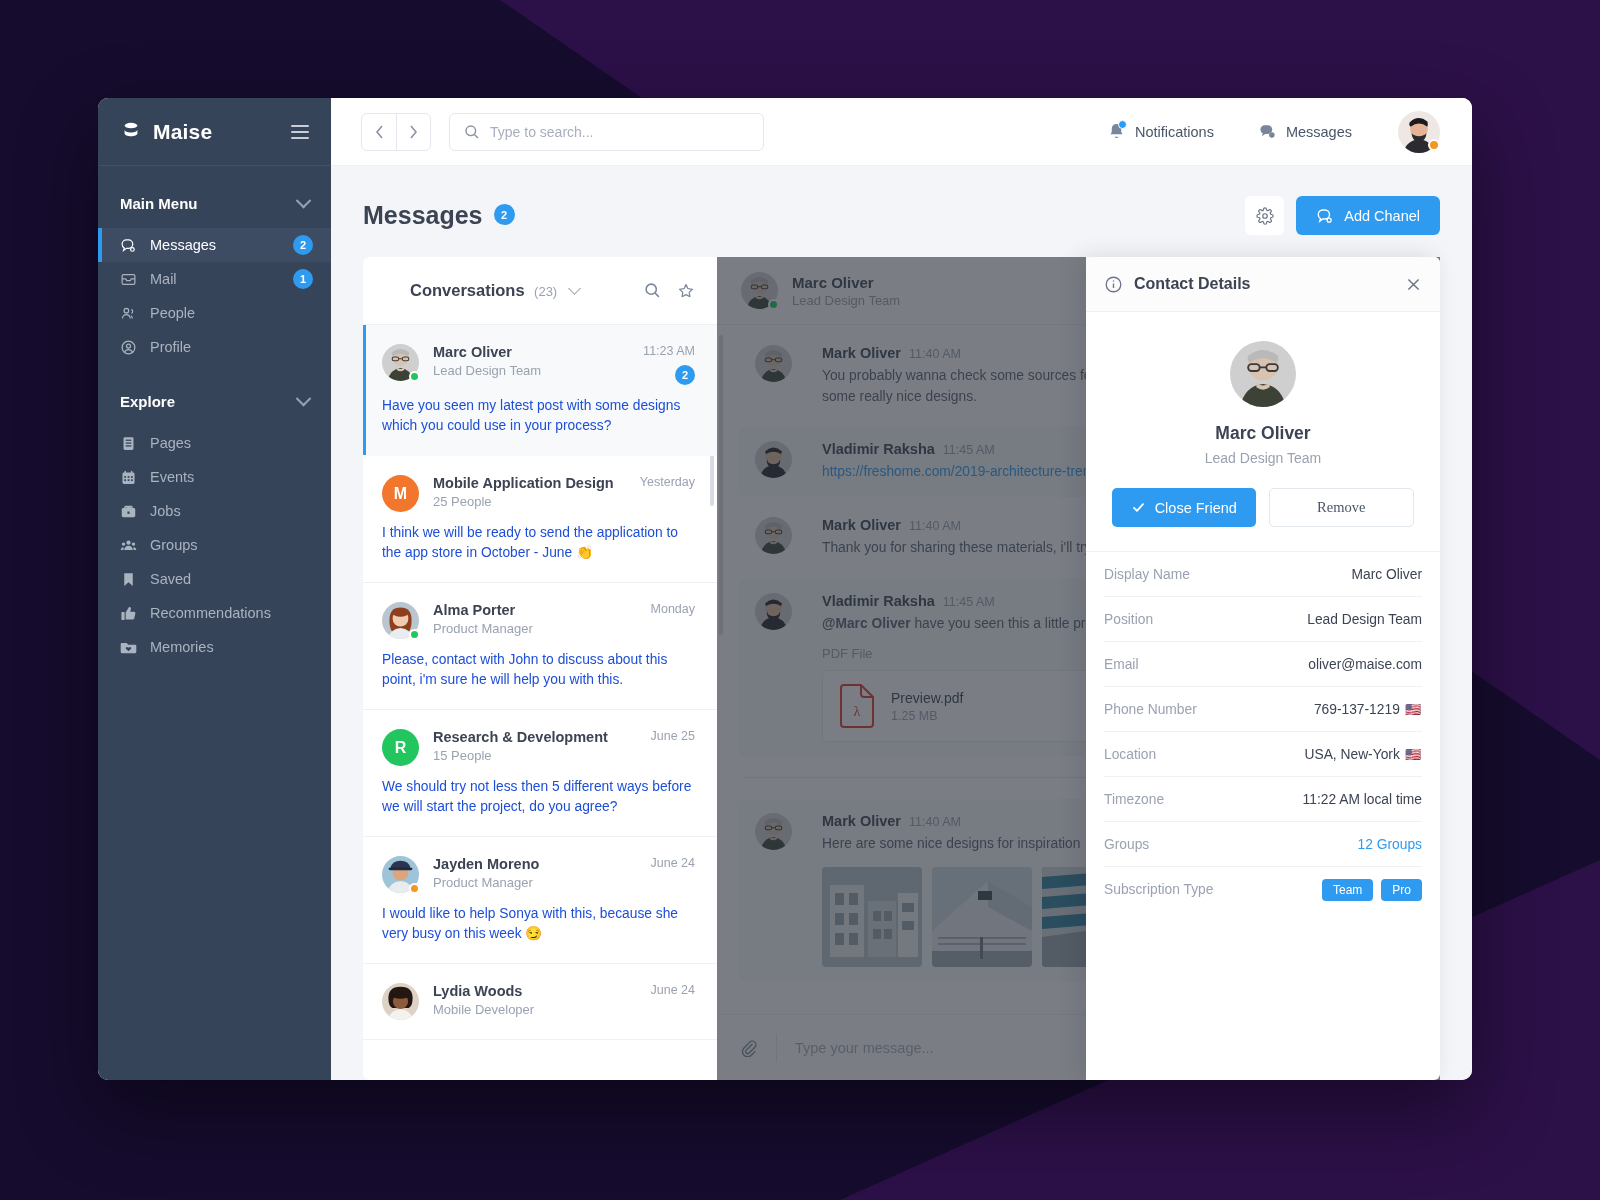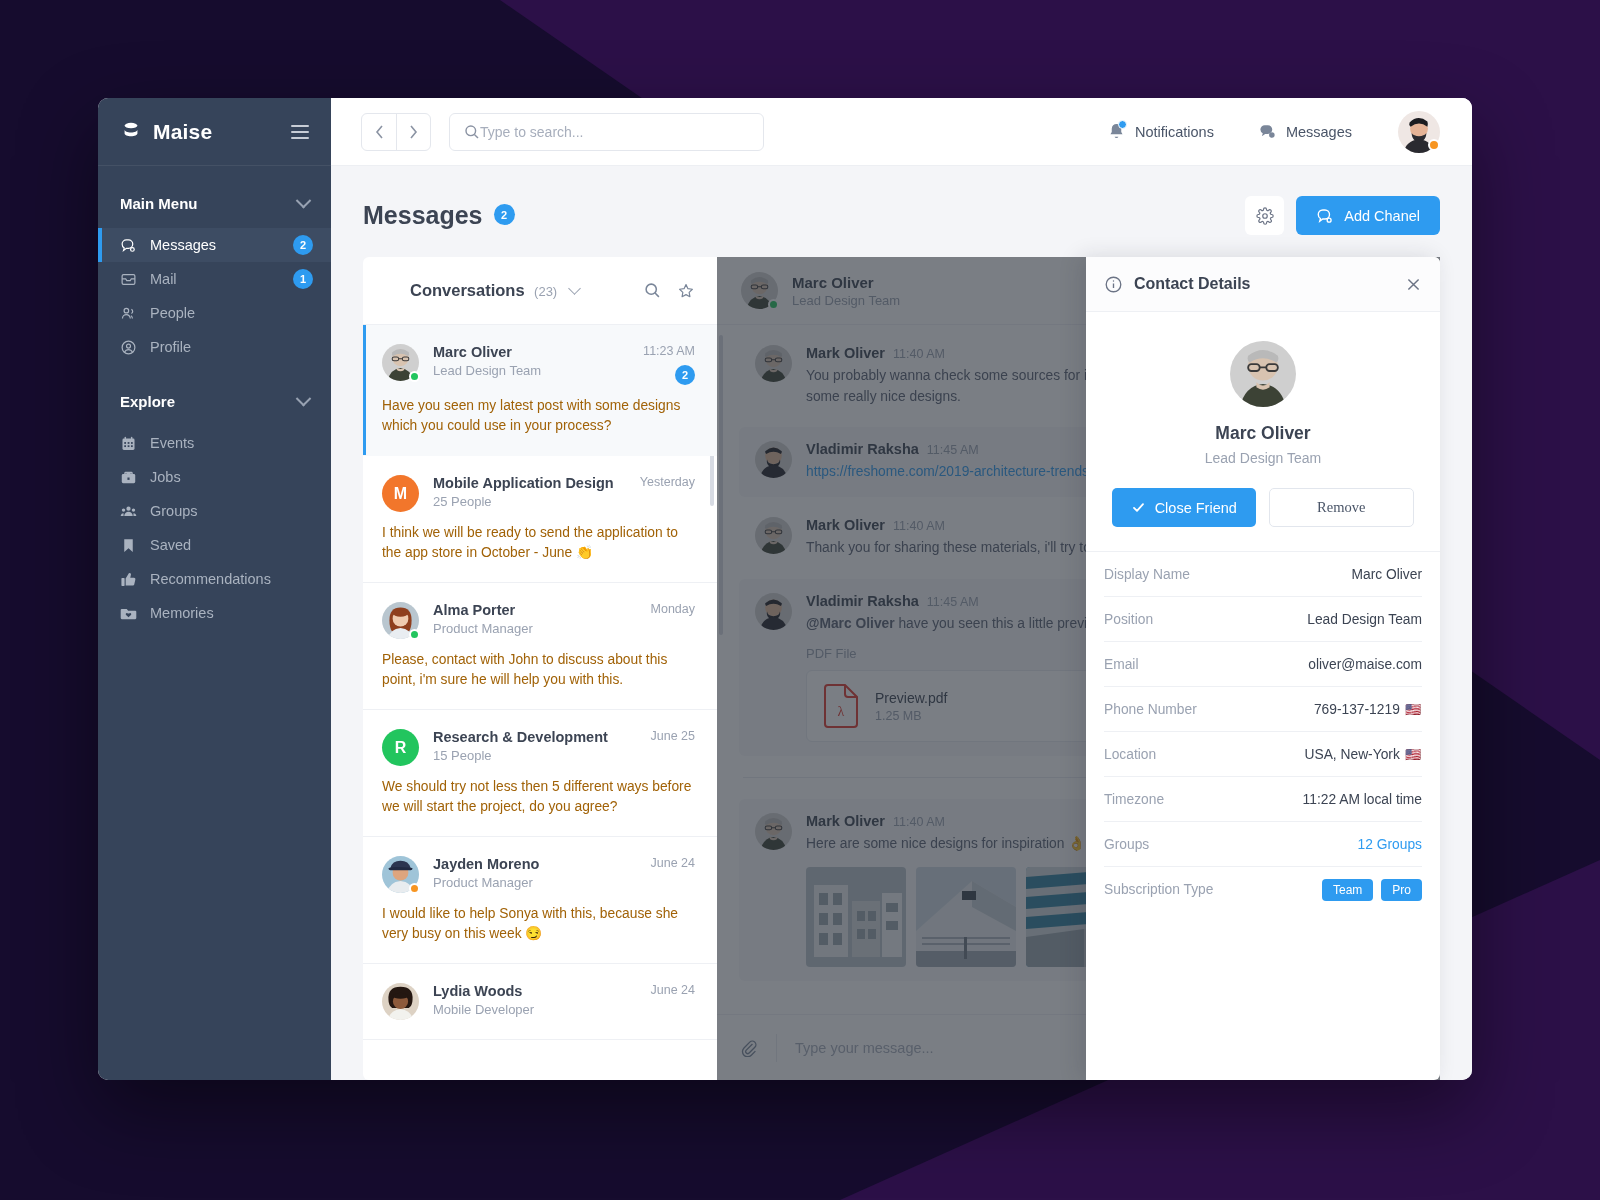--- a/index.html
+++ b/index.html
@@ -93,21 +93,21 @@
     border-bottom: 1px solid #edeff3;
   }
   .navbtns { display: flex; border: 1px solid #e4e7ed; border-radius: 6px; height: 38px; }
   .navbtn {
     width: 34px; display: flex; align-items: center; justify-content: center;
     color: #8b93a3; font-size: 15px; cursor: pointer;
   }
   .navbtn + .navbtn { border-left: 1px solid #e4e7ed; }
   .search {
     flex: 0 0 315px; height: 38px; border: 1px solid #e4e7ed; border-radius: 6px;
-    display: flex; align-items: center; padding: 0 14px;
+    display: flex; align-items: center; gap: 10px; padding: 0 14px;
   }
   .search .sico { color: #8b93a3; width: 16px; height: 16px; }
   .search input {
     border: 0; outline: 0; flex: 1; font-size: 14px; color: #3c4453;
     font-family: inherit; background: transparent;
   }
   .search input::placeholder { color: #a7aebc; }
   .spacer { flex: 1; }
   .topitem {
     display: flex; align-items: center; gap: 9px; color: #4a5568;
@@ -191,41 +191,41 @@
   .conv-name { font-size: 14.5px; font-weight: bold; color: #3c4453; }
   .conv-sub { font-size: 13px; color: #9aa2b1; margin-top: 3px; }
   .conv-right { text-align: right; flex: 0 0 auto; padding-left: 8px; }
   .conv-time { font-size: 12.5px; color: #9aa2b1; white-space: nowrap; }
   .conv-badge {
     background: #2e9bf0; color: #fff; font-size: 11px; font-weight: bold;
     width: 20px; height: 20px; border-radius: 10px; margin-left: auto; margin-top: 7px;
     display: flex; align-items: center; justify-content: center;
   }
   .conv-preview {
-    font-size: 13.8px; color: #a16207; line-height: 1.45; margin-top: 11px;
+    font-size: 13.8px; color: #1d4ed8; line-height: 1.45; margin-top: 11px;
   }
   .conv-scroll {
     position: absolute; right: 3px; top: 76px; width: 4px; height: 105px;
     background: #d7dbe3; border-radius: 2px;
   }
 
   
   .chat-panel {
     flex: 1; background: #fff; position: relative; min-width: 0;
     display: flex; flex-direction: column; overflow: hidden;
   }
   .chat-head {
     height: 68px; display: flex; align-items: center; gap: 14px;
     padding: 0 24px; border-bottom: 1px solid #eef0f4; background: #fff;
     position: relative; z-index: 3;
   }
   .chat-head .hname { font-size: 15px; font-weight: bold; color: #3c4453; }
   .chat-head .hsub { font-size: 13px; color: #9aa2b1; margin-top: 2px; }
   .chat-body { flex: 1; overflow: hidden; padding: 6px 22px 0 22px; position: relative; }
-  .msg { padding: 14px 16px; border-radius: 6px; margin-bottom: 6px; display: flex; gap: 14px; }
+  .msg { padding: 14px 16px; border-radius: 6px; margin-bottom: 6px; display: flex; gap: 30px; }
   .msg.alt { background: #f6f7f9; }
   .msg .mav { width: 37px; height: 37px; border-radius: 50%; flex: 0 0 37px; display:block; }
   .msg-body { flex: 1; min-width: 0; }
   .msg-name { font-size: 14.5px; font-weight: bold; color: #3c4453; }
   .msg-time { font-size: 12.5px; color: #9aa2b1; font-weight: normal; margin-left: 8px; }
   .msg-text { font-size: 13.8px; color: #5a6274; line-height: 1.5; margin-top: 5px; }
   .msg-link { color: #2e9bf0; }
   .msg-label { font-size: 13px; color: #9aa2b1; margin-top: 12px; }
   .file-card {
     margin-top: 9px; border: 1px solid #e6e9ef; border-radius: 6px;
@@ -460,20 +460,31 @@
     </div>
 
     <div class="nav-section">
       <div class="nav-head">
         <span>Explore</span>
         <i class="chev"></i>
       </div>
       <div class="nav-list">
         <div class="nav-item">
           <svg class="ico" viewBox="0 0 24 24" fill="currentColor">
+            <rect x="5" y="3" width="14" height="18" rx="2"></rect>
+              <g fill="#36445a">
+                <rect x="8" y="6.5" width="8" height="1.8"></rect>
+                <rect x="8" y="10.5" width="8" height="1.8"></rect>
+                <rect x="8" y="14.5" width="8" height="1.8"></rect>
+              </g>
+          </svg>
+          <span class="lbl">Pages</span>
+        </div>
+        <div class="nav-item">
+          <svg class="ico" viewBox="0 0 24 24" fill="currentColor">
             <rect x="3.5" y="5" width="17" height="16" rx="2"></rect>
               <rect x="6.5" y="2.5" width="2" height="4" rx="1"></rect>
               <rect x="15.5" y="2.5" width="2" height="4" rx="1"></rect>
             <g fill="#36445a">
                 <rect x="6" y="10" width="2.5" height="2.5"></rect>
                 <rect x="10.8" y="10" width="2.5" height="2.5"></rect>
                 <rect x="15.5" y="10" width="2.5" height="2.5"></rect>
                 <rect x="6" y="14.5" width="2.5" height="2.5"></rect>
                 <rect x="10.8" y="14.5" width="2.5" height="2.5"></rect>
                 <rect x="15.5" y="14.5" width="2.5" height="2.5"></rect>

